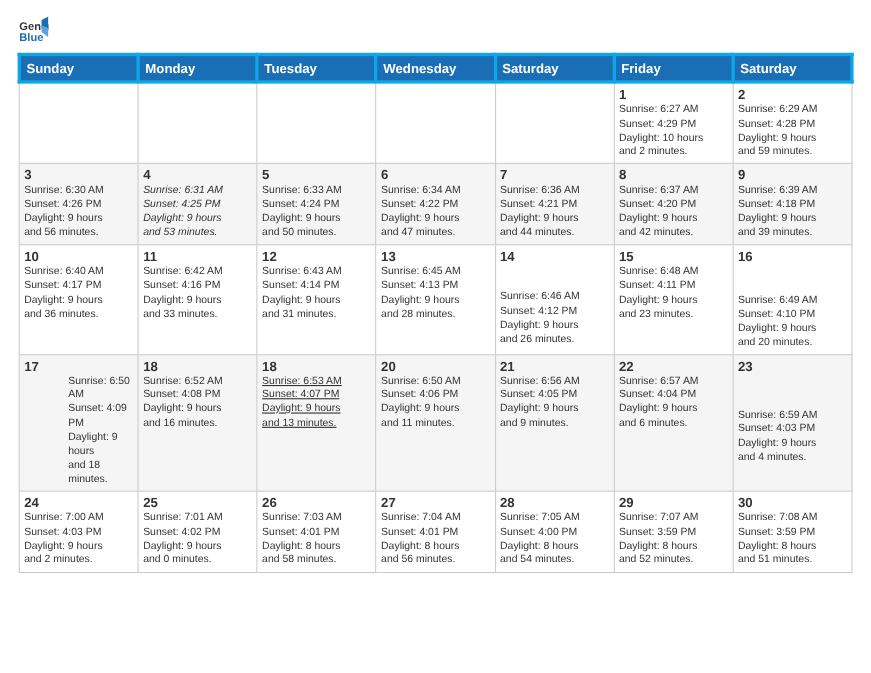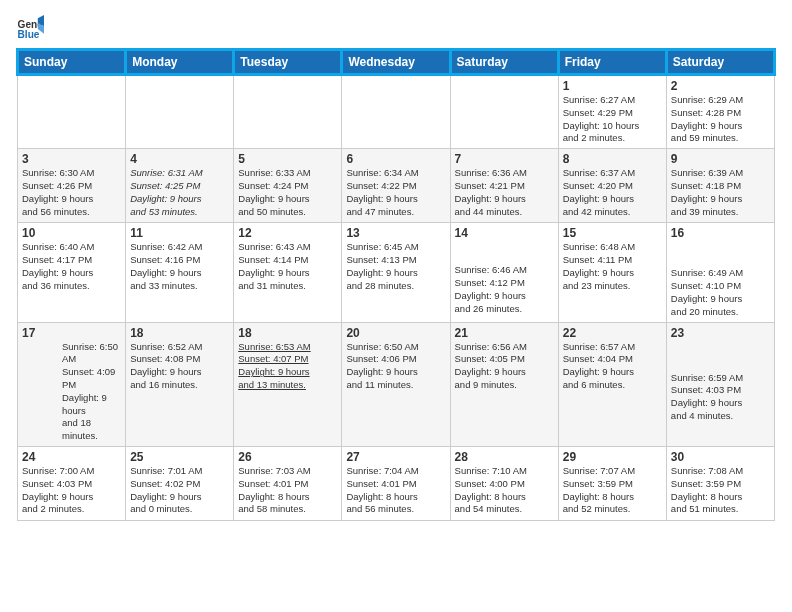--- a/index.html
+++ b/index.html
@@ -321,21 +321,21 @@
           </td>
           <td>
             <span class="day-num">27</span>
             <div class="day-info" style="white-space: pre-line;">Sunrise: 7:04 AM
 Sunset: 4:01 PM
 Daylight: 8 hours
 and 56 minutes.</div>
           </td>
           <td>
             <span class="day-num">28</span>
-            <div class="day-info" style="white-space: pre-line;">Sunrise: 7:10 AM
+            <div class="day-info" style="white-space: pre-line;">Sunrise: 7:05 AM
 Sunset: 4:00 PM
 Daylight: 8 hours
 and 54 minutes.</div>
           </td>
           <td>
             <span class="day-num">29</span>
             <div class="day-info" style="white-space: pre-line;">Sunrise: 7:07 AM
 Sunset: 3:59 PM
 Daylight: 8 hours
 and 52 minutes.</div>

